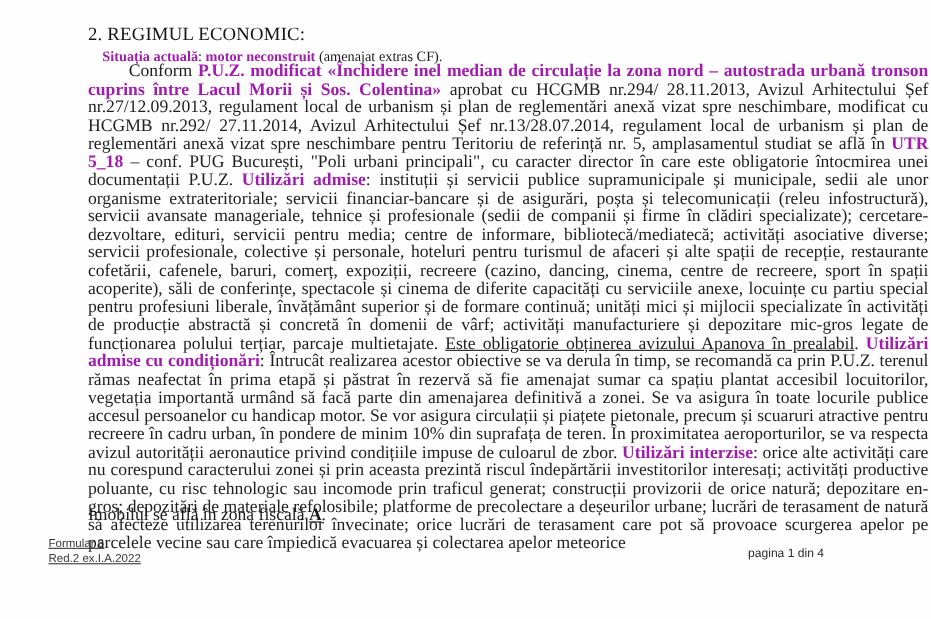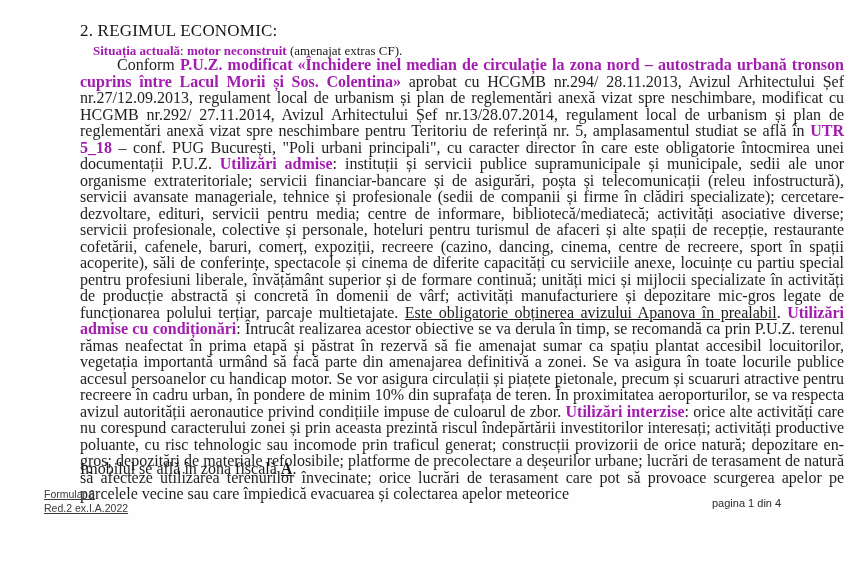--- a/index.html
+++ b/index.html
@@ -7,21 +7,21 @@
   .page { position: absolute; left: 0; top: 0; width: 846px; height: 563px; background: #fefefe; }
   .heading { position: absolute; left: 80px; top: 21px; font-size: 17px; font-weight: normal; letter-spacing: 0.2px; color: #141414; }
   .situatia { position: absolute; left: 93px; top: 43px; font-size: 13px; color: #1a1a1a; }
   .body-text { position: absolute; left: 80px; top: 57px; width: 764px; font-size: 16px; line-height: 16.5px; text-align: justify; color: #1e1e1e; }
   .body-text .indent { display: inline-block; width: 37px; }
   b { font-weight: bold; color: #a21caf; }
   u { text-decoration: underline; }
   .fiscal { position: absolute; left: 80px; top: 444px; font-size: 16px; color: #1a1a1a; margin-top: 16px; }
   .fiscal .zone { font-weight: bold; text-decoration: underline; }
   .footer-left { position: absolute; left: 44px; top: 487px; font-family: "Liberation Sans", "DejaVu Sans", sans-serif; font-size: 10.5px; line-height: 14px; color: #3a3a3a; text-decoration: underline; }
-  .footer-right { position: absolute; left: 712px; top: 497px; font-family: "Liberation Sans", "DejaVu Sans", sans-serif; font-size: 11px; color: #2a2a2a; }
+  .footer-right { position: absolute; left: 680px; top: 497px; font-family: "Liberation Sans", "DejaVu Sans", sans-serif; font-size: 11px; color: #2a2a2a; }
 </style>
 </head>
 <body>
 
 <div class="page">
 
   <div class="heading">2. REGIMUL ECONOMIC:</div>
 
   <div class="situatia"><b>Situația actuală</b><span>: </span><b>motor neconstruit</b><span> (amenajat extras CF).</span></div>
 

